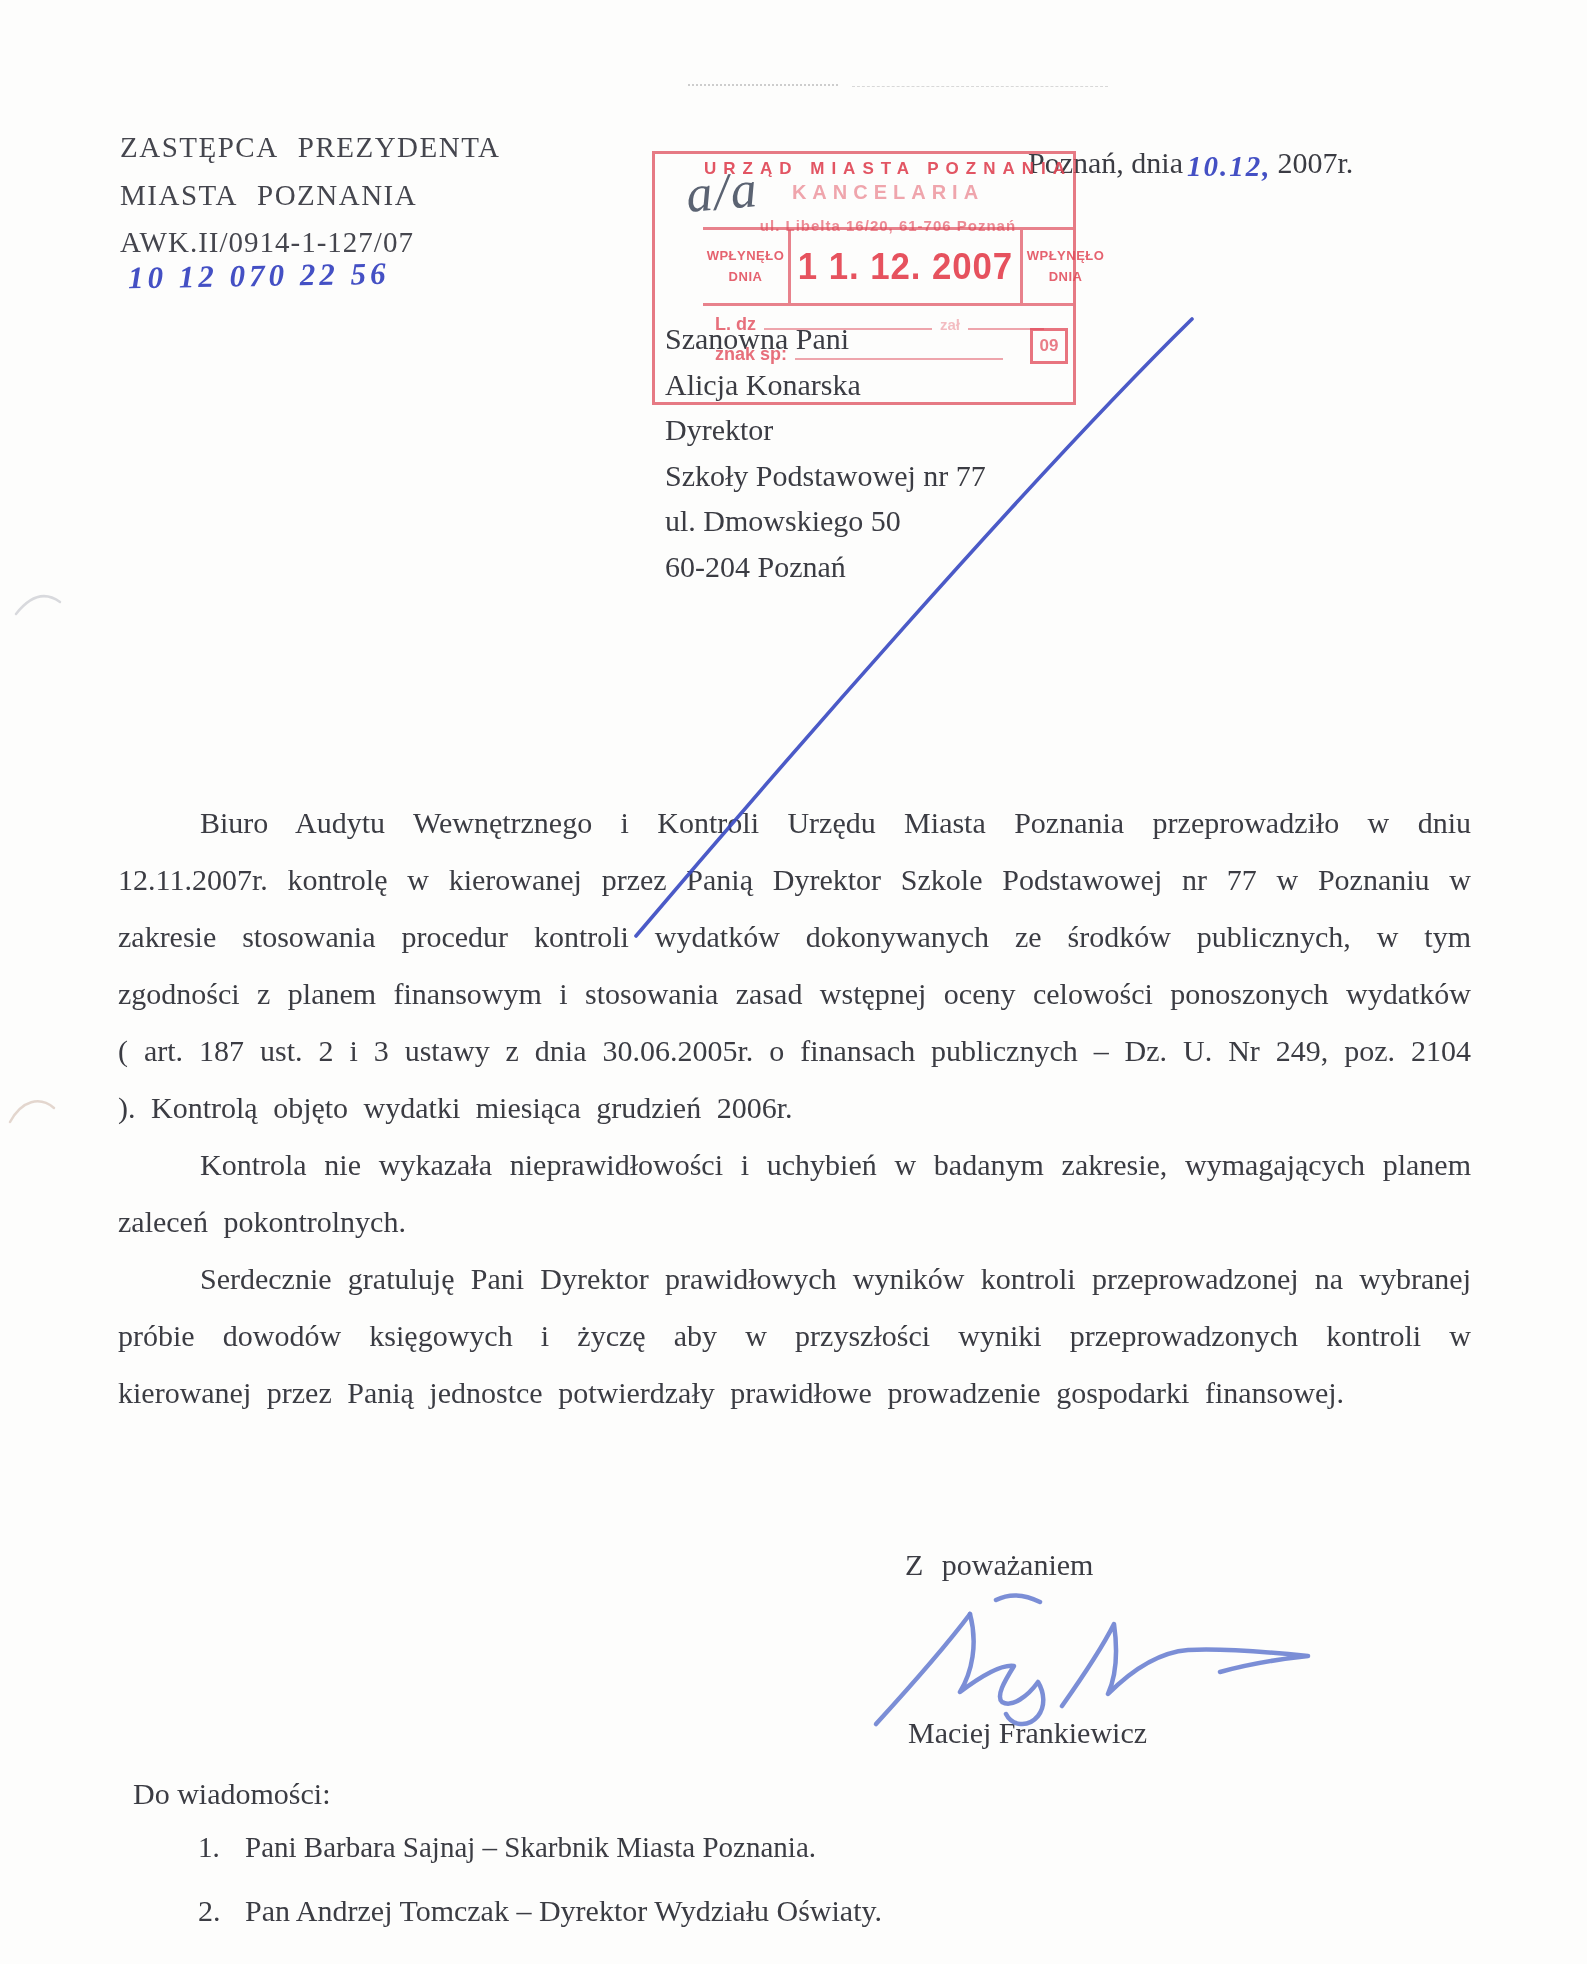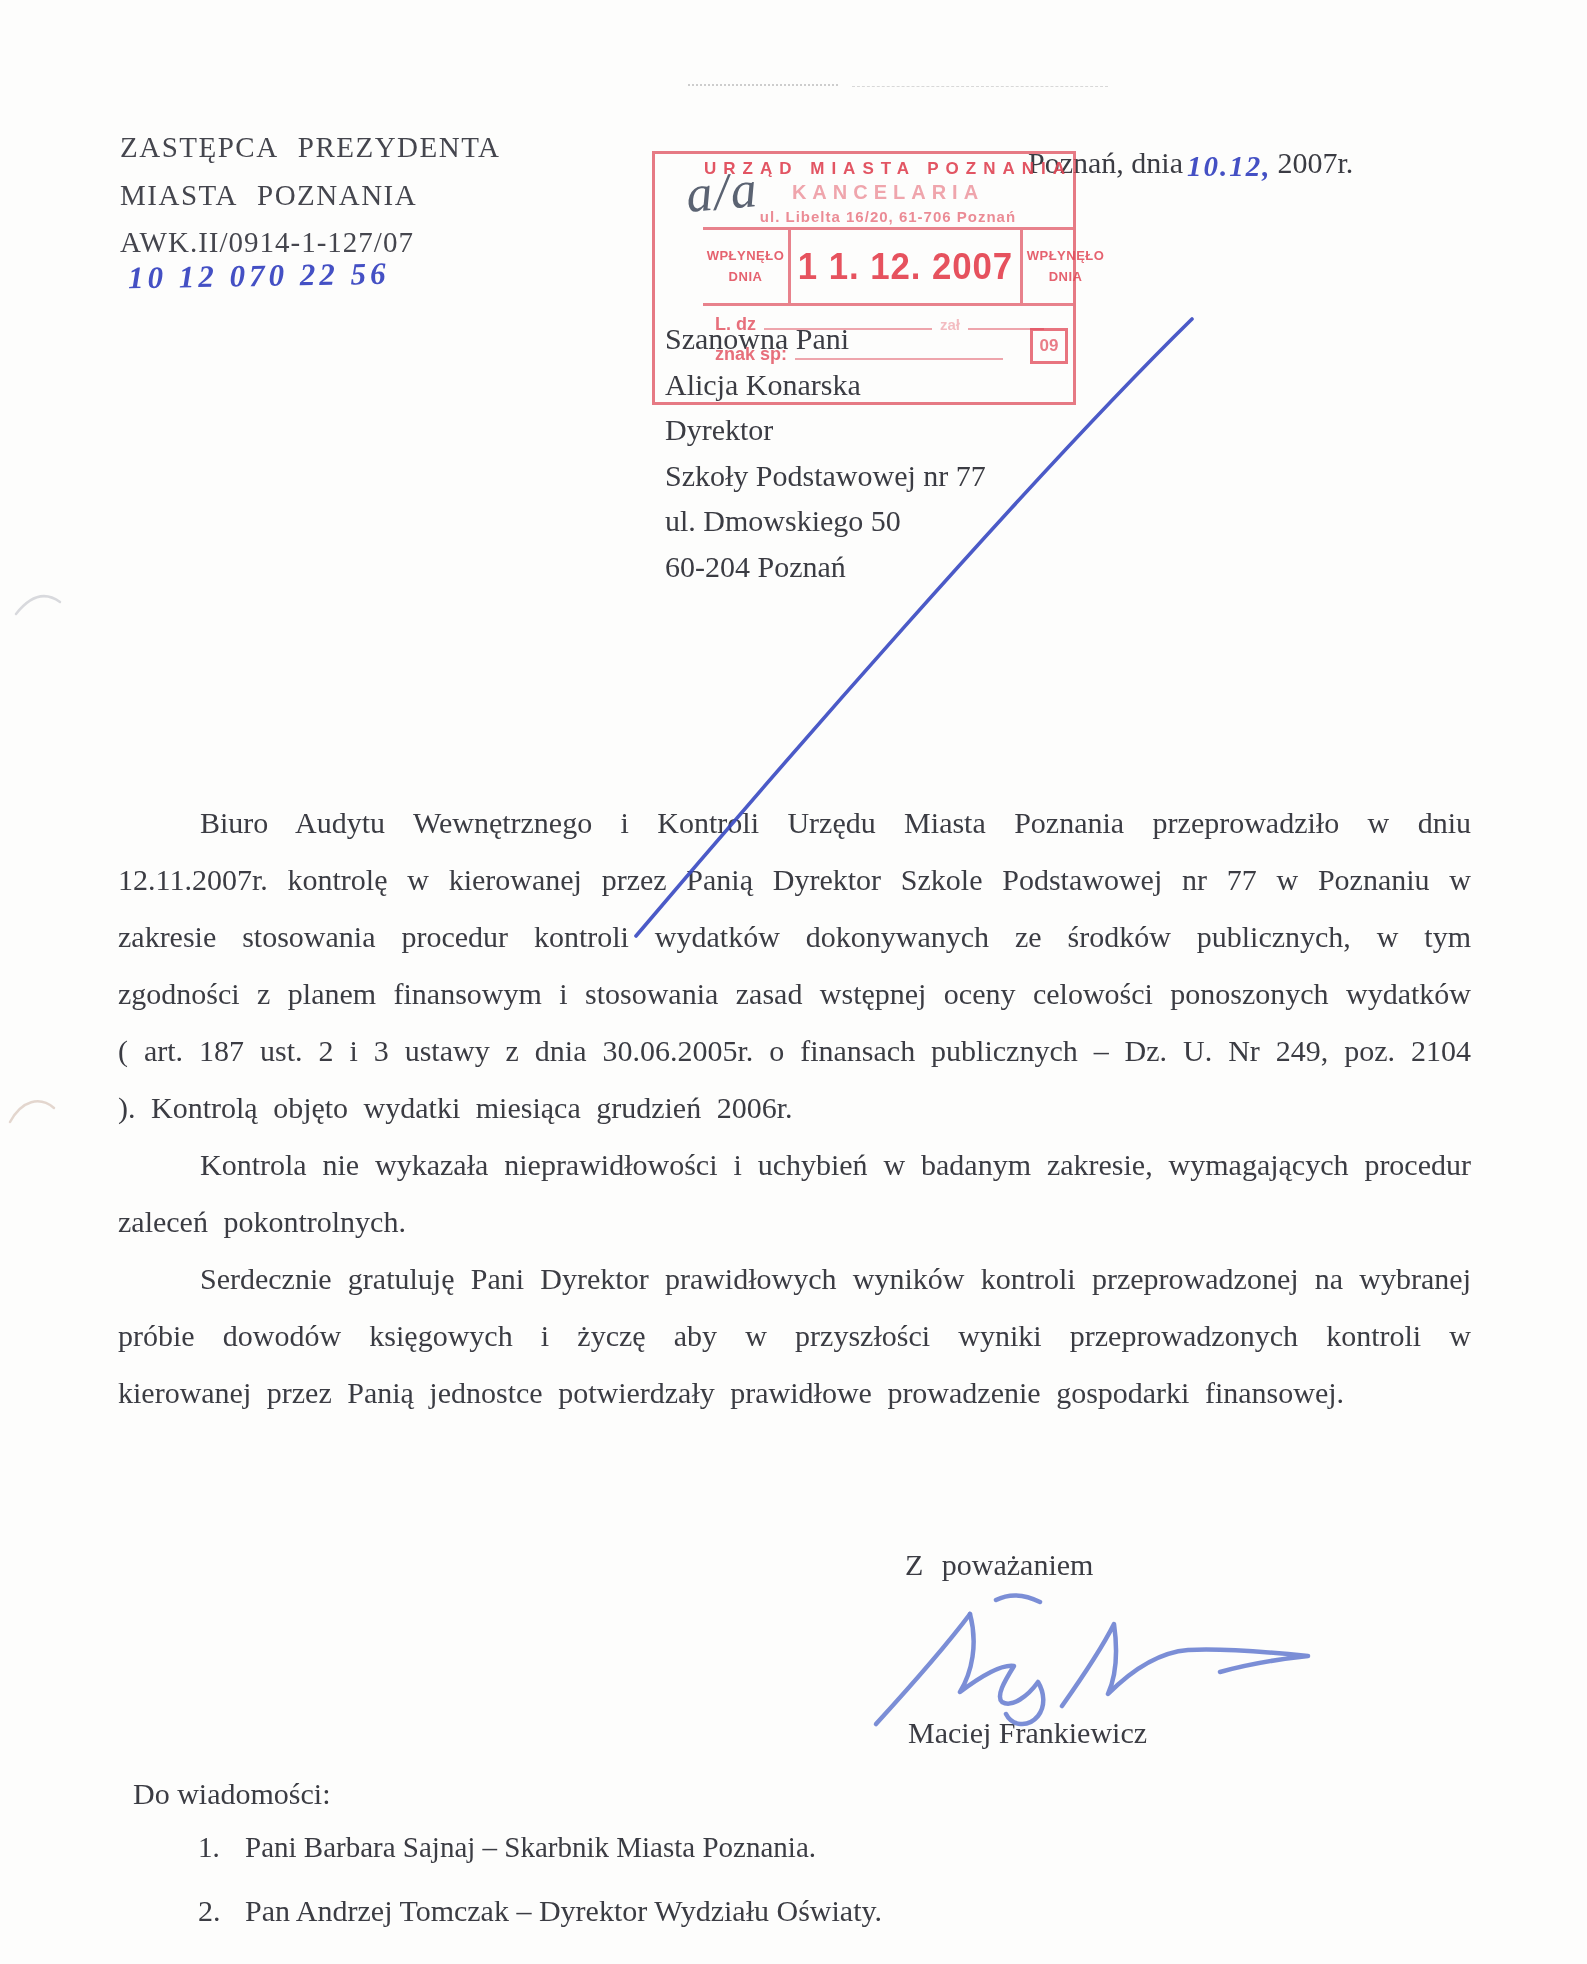--- a/index.html
+++ b/index.html
@@ -24,21 +24,21 @@
   .hand-date { font-size:29px; letter-spacing:2px; font-weight:bold; position:relative; top:3px; margin:0 6px 16px 4px; }
   
   .stamp {
     position:absolute; left:652px; top:151px; width:424px; height:254px;
     border:3px solid rgba(222,77,92,.75); box-sizing:border-box;
     font-family:"Liberation Sans", sans-serif; z-index:2; background:rgba(255,255,255,0);padding-left:48px;
   }
   .stamp-header { height:76px; border-bottom:3px solid rgba(222,77,92,.7); text-align:center; padding-top:5px; box-sizing:border-box; }
   .stamp-office { font-weight:bold; font-size:17px; letter-spacing:7px; color:rgba(224,70,86,.92); }
   .stamp-dept  { font-weight:bold; font-size:20px; letter-spacing:6px; color:rgba(224,70,86,.48); margin-top:2px; }
-  .stamp-addr  { font-weight:bold; font-size:15px; letter-spacing:1px; color:rgba(224,70,86,.62); margin-top:4px; }
+  .stamp-addr  { font-weight:bold; font-size:15px; letter-spacing:1px; color:rgba(224,70,86,.62); margin-top:13px; }
   .stamp-mid { display:flex; height:76px; border-bottom:3px solid rgba(222,77,92,.7); box-sizing:border-box; }
   .stamp-cell {
     width:88px; display:flex; align-items:center; justify-content:center; text-align:center;
     font-weight:bold; font-size:13px; line-height:1.55; letter-spacing:.5px;
     color:rgba(224,70,86,.85); padding:0 6px; box-sizing:border-box;
   }
   .stamp-cell.left  { border-right:3px solid rgba(222,77,92,.7); }
   .stamp-cell.right { border-left:3px solid rgba(222,77,92,.7); }
   .stamp-date {
     flex:1; display:flex; align-items:center; justify-content:center;
@@ -130,21 +130,21 @@
     <div>Szanowna Pani</div>
     <div>Alicja Konarska</div>
     <div>Dyrektor</div>
     <div>Szkoły Podstawowej nr 77</div>
     <div>ul. Dmowskiego 50</div>
     <div>60-204 Poznań</div>
   </div>
 
   <div class="body-text">
     <p>Biuro Audytu Wewnętrznego i Kontroli Urzędu Miasta Poznania przeprowadziło w dniu 12.11.2007r. kontrolę w kierowanej przez Panią Dyrektor Szkole Podstawowej nr 77 w Poznaniu w zakresie stosowania procedur kontroli wydatków dokonywanych ze środków publicznych, w tym zgodności z planem finansowym i stosowania zasad wstępnej oceny celowości ponoszonych wydatków ( art. 187 ust. 2 i 3 ustawy z dnia 30.06.2005r. o finansach publicznych – Dz. U. Nr 249, poz. 2104 ). Kontrolą objęto wydatki miesiąca grudzień 2006r.</p>
-    <p>Kontrola nie wykazała nieprawidłowości i uchybień w badanym zakresie, wymagających procedur zaleceń pokontrolnych.</p>
+    <p>Kontrola nie wykazała nieprawidłowości i uchybień w badanym zakresie, wymagających planem zaleceń pokontrolnych.</p>
     <p>Serdecznie gratuluję Pani Dyrektor prawidłowych wyników kontroli przeprowadzonej na wybranej próbie dowodów księgowych i życzę aby w przyszłości wyniki przeprowadzonych kontroli w kierowanej przez Panią jednostce potwierdzały prawidłowe prowadzenie gospodarki finansowej.</p>
   </div>
 
   <div class="valediction">Z poważaniem</div>
   <div class="signer">Maciej Frankiewicz</div>
 
   <div class="cc-label">Do wiadomości:</div>
   <div class="cc-item cc1">
     <span class="cc-num">1.</span>
     <span>Pani Barbara Sajnaj – Skarbnik Miasta Poznania.</span>

